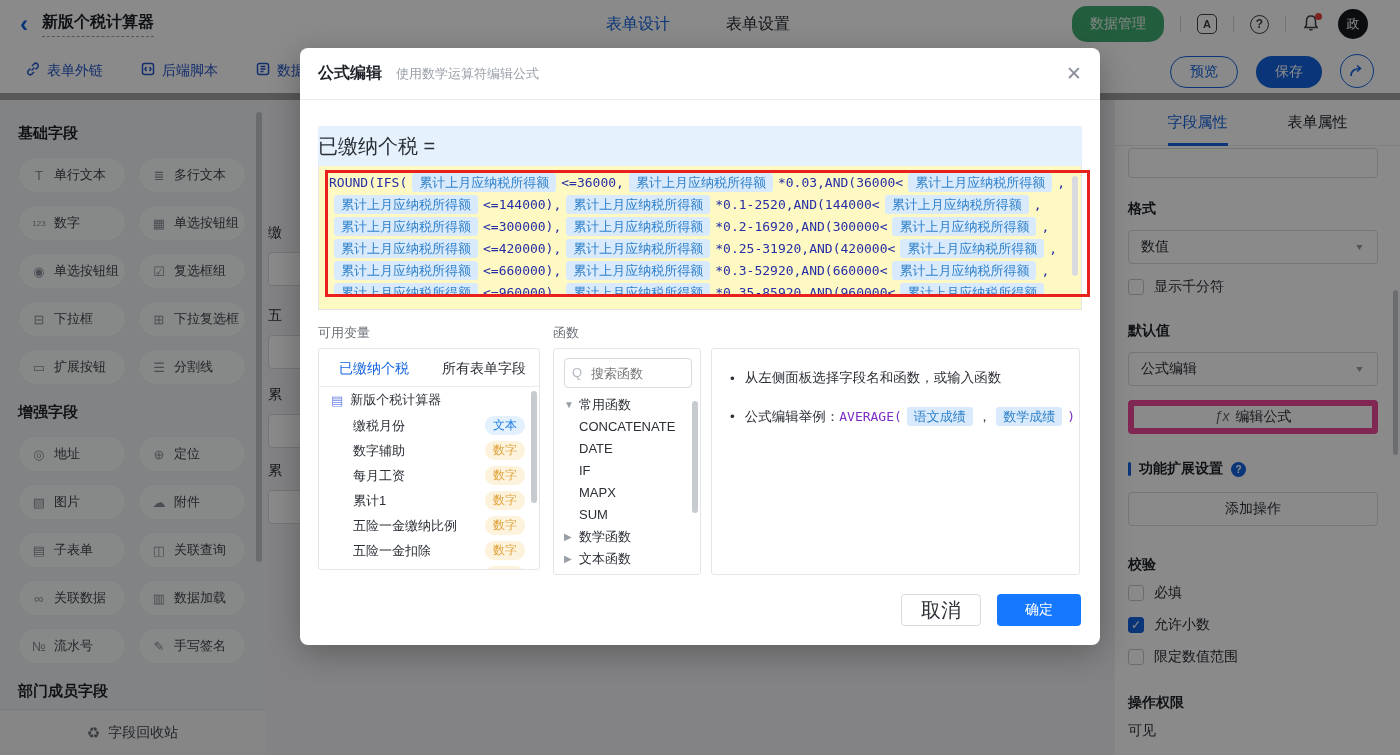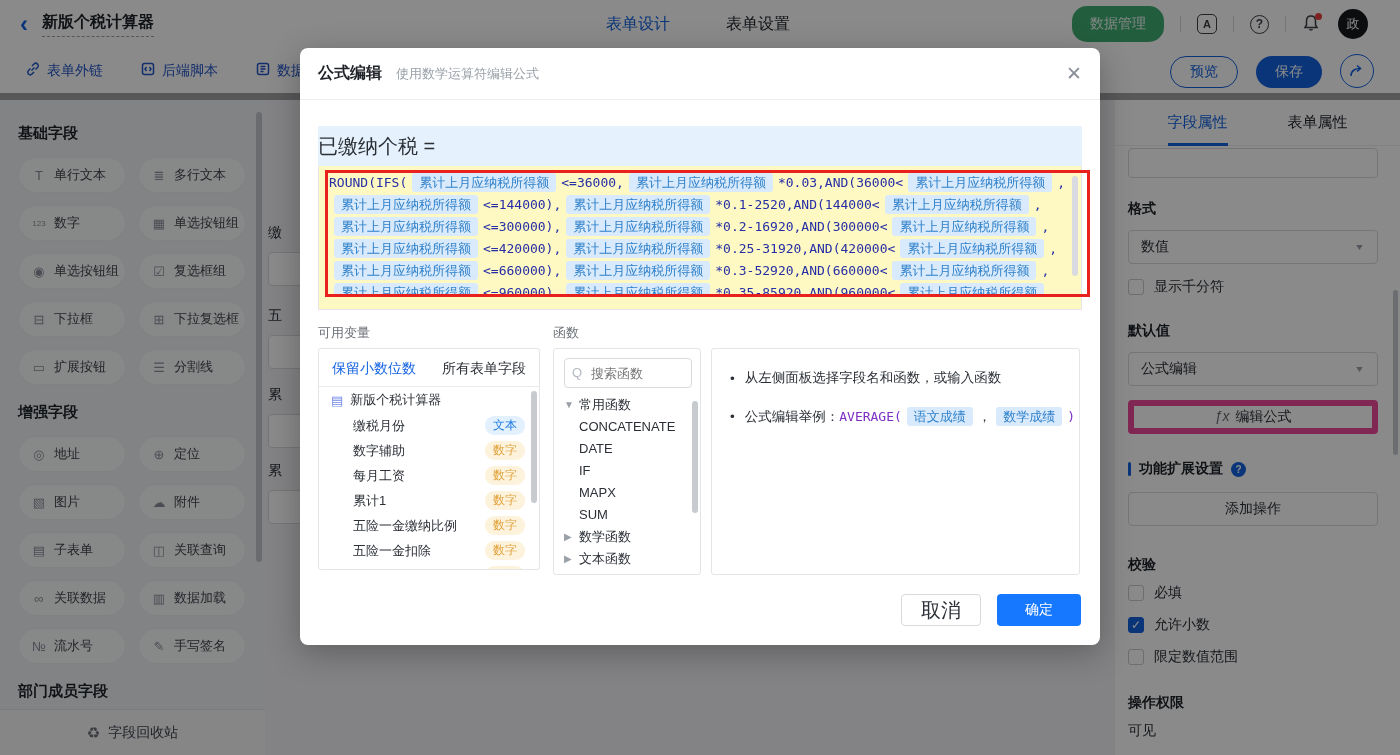--- a/index.html
+++ b/index.html
@@ -387,21 +387,21 @@
       </div>
     <div class="f-scroll"></div>
   </div>
   <div class="red-rect"></div>
 
   <div class="col-label" style="left:18px;">可用变量</div>
   <div class="col-label" style="left:253px;">函数</div>
 
   <div class="panel vars-panel">
     <div class="vtabs" id="vtabs">
-        <span class="vtab active">保留小数位数</span>
+        <span class="vtab active">已缴纳个税</span>
         <span class="vtab">所有表单字段</span>
       </div>
     <div class="vlist" id="vlist">
         <div class="vform">
           <span class="ic">▤</span>
           <span>新版个税计算器</span>
         </div>
         <div class="vrow">
           <span>缴税月份</span>
           <span class="badge text">文本</span>

